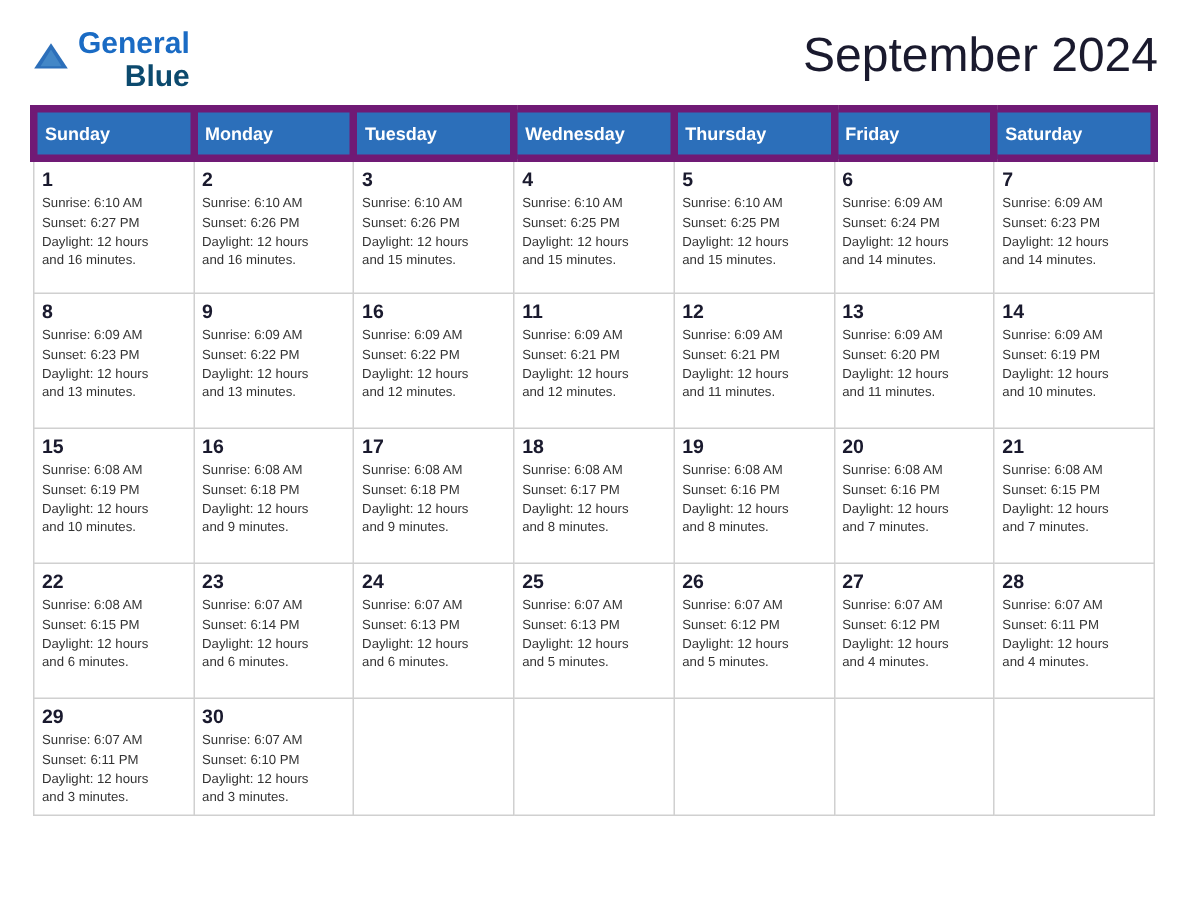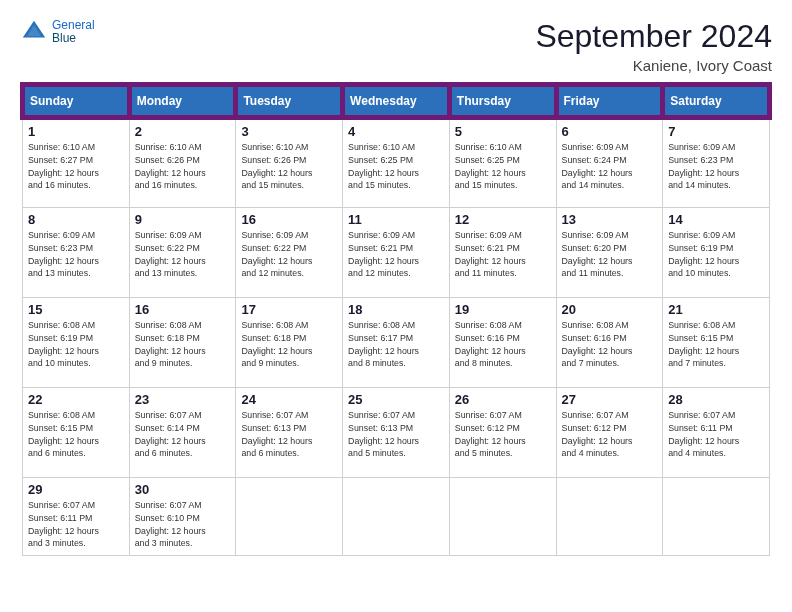--- a/index.html
+++ b/index.html
@@ -18,24 +18,25 @@
       justify-content: space-between;
       align-items: flex-start;
       margin-bottom: 8px;
     }
     .logo {
       display: flex;
       align-items: center;
       gap: 4px;
     }
     .logo-text {
-      font-size: 12px;
-      font-weight: normal;
+      font-size: 20px;
+      font-weight: bold;
       color: #1a1a2e;
       line-height: 1.1;
+      text-align: right;
     }
     .logo-text span {
       color: #1a6bc4;
     }
     .logo-icon {
       width: 28px;
       height: 28px;
     }
     .title-block {
       text-align: right;
@@ -103,21 +104,20 @@
       </svg>
       <div>
         <div class="logo-text">
           <span>General</span><br>
           <span style="color:#0c4a6e;">Blue</span>
         </div>
       </div>
     </div>
     <div class="title-block">
       <div class="month-title">September 2024</div>
-      <div class="location">Kaniene, Ivory Coast</div>
     </div>
   </div>
 
   <table class="calendar">
     <thead>
       <tr id="calendar-header">
           <th>Sunday</th>
           <th>Monday</th>
           <th>Tuesday</th>
           <th>Wednesday</th>

